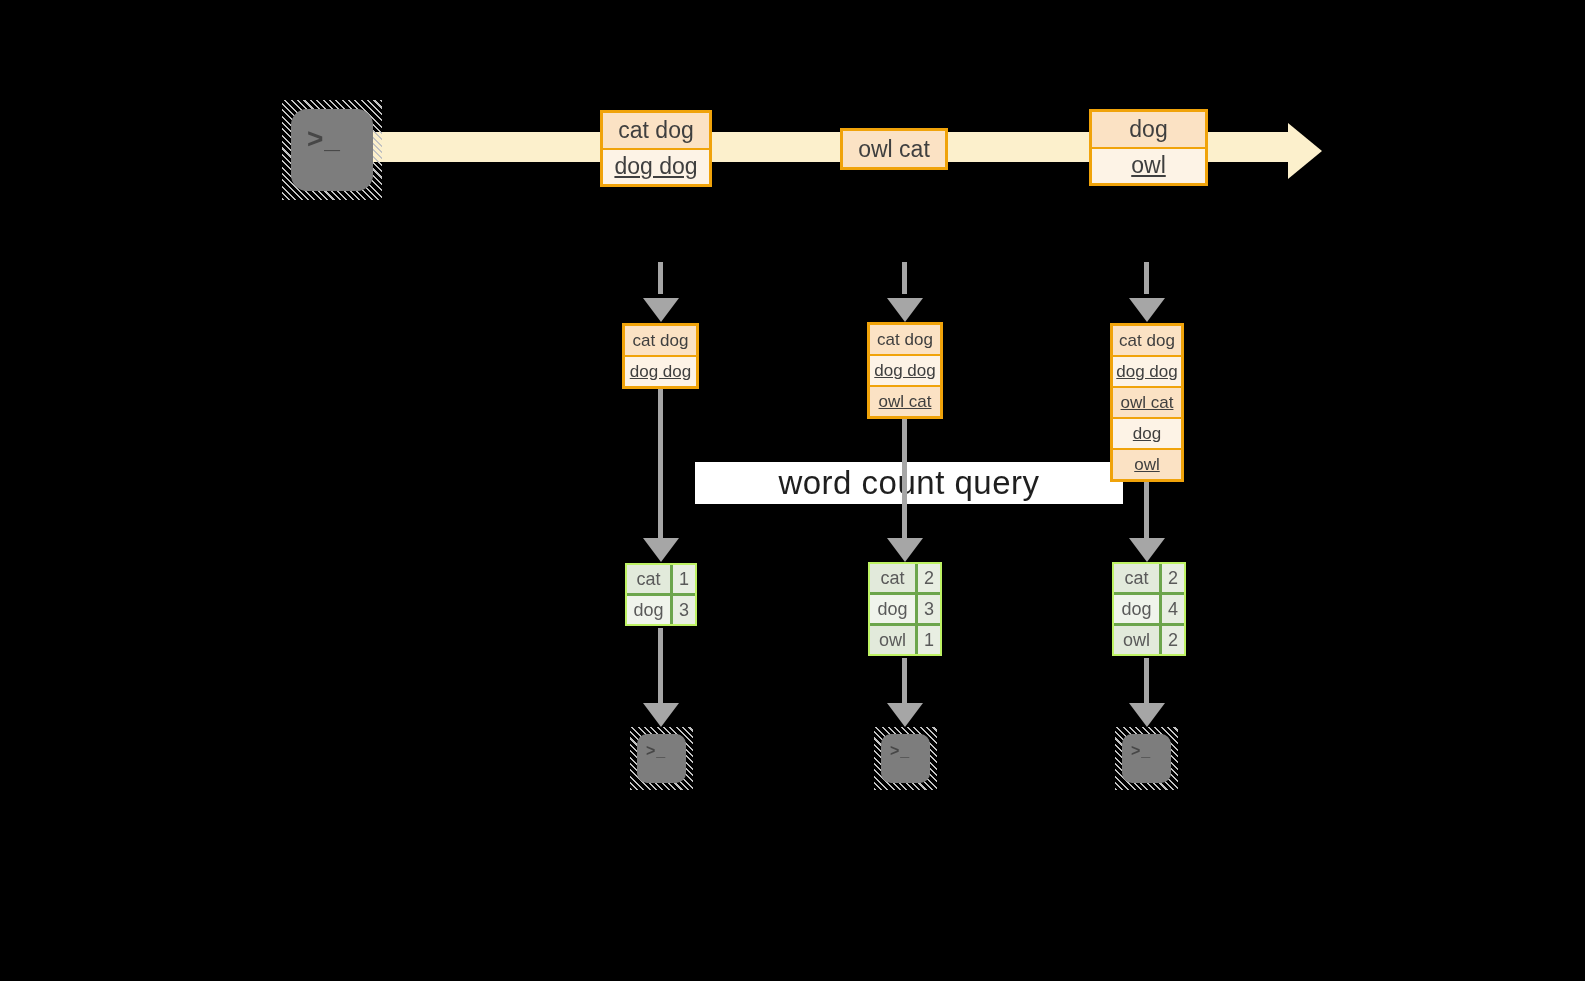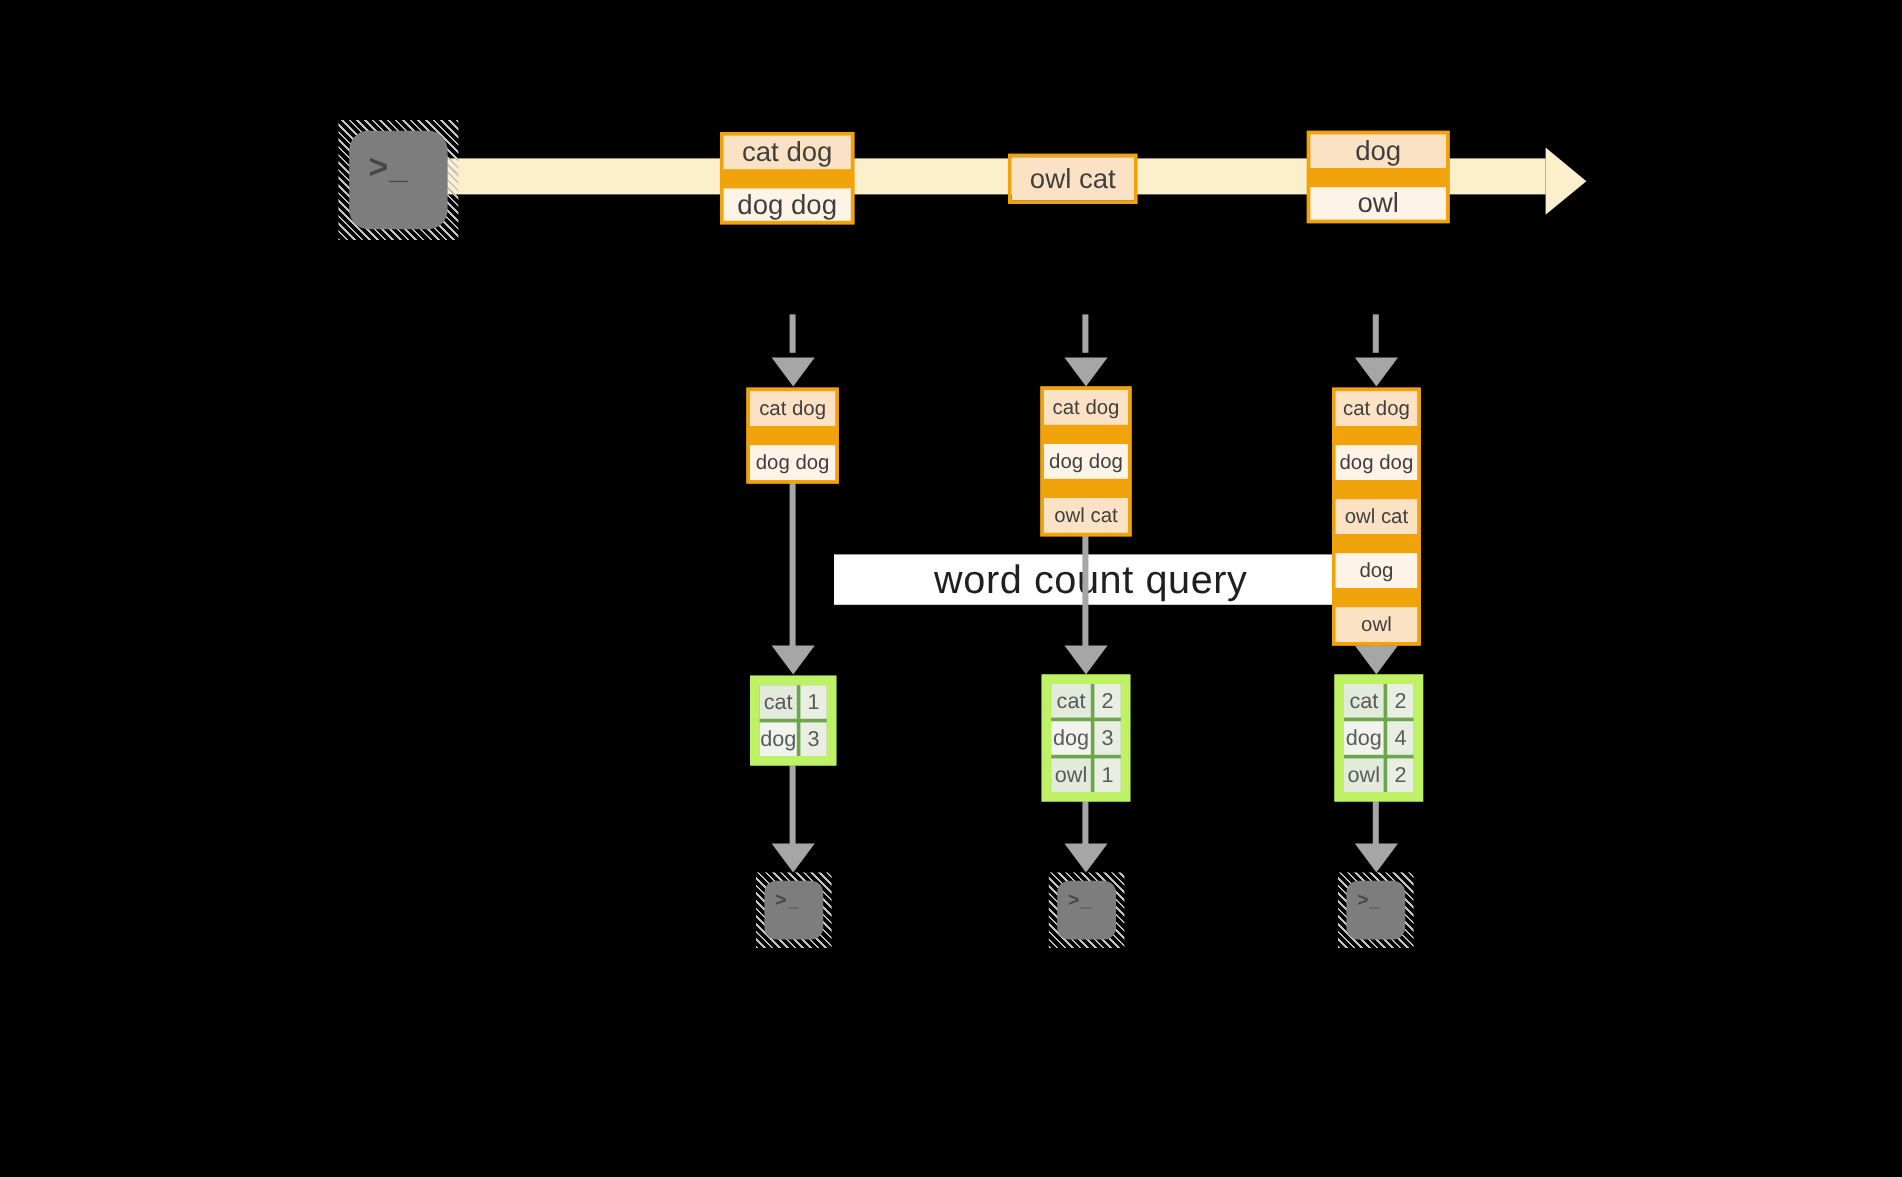--- a/index.html
+++ b/index.html
@@ -19,36 +19,36 @@
   .term-src{left:282px;top:100px;width:100px;height:100px;}
   .term-src .term-body{inset:9px;border-radius:16px;}
   .term-src .term-glyph{left:16px;top:14px;font-size:28px;}
   .term-sm{width:63px;height:63px;top:727px;}
   .term-sm .term-body{inset:7px;border-radius:10px;}
   .term-sm .term-glyph{left:9px;top:8px;font-size:16px;}
   
   .obox{position:absolute;z-index:2;border:3px solid #f0a30a;box-sizing:border-box;
     display:flex;flex-direction:column;background:#f0a30a;}
   .ocell{flex:1;display:flex;align-items:center;justify-content:center;color:#3f3f3f;}
-  .obox .ocell + .ocell{margin-top:16px;}
+  .obox .ocell + .ocell{margin-top:2px;text-decoration:underline;}
   .ocell{box-sizing:border-box;}
   .cell-peach{background:#fbe2c4;}
   .cell-cream{background:#fdf3e6;}
   .stream-box .ocell{font-size:23px;}
   .state-box .ocell{font-size:17px;min-height:29px;}
   
   .aline{position:absolute;width:5px;background:#a6a6a6;z-index:4;}
   .ahead{position:absolute;width:0;height:0;z-index:4;
     border-left:18px solid transparent;border-right:18px solid transparent;border-top:24px solid #a6a6a6;}
   
   .qbar{position:absolute;left:695px;top:462px;width:428px;height:42px;background:#fff;z-index:2;
     display:flex;align-items:center;justify-content:center;}
   .qbar span{font-size:33px;color:#1f1f1f;letter-spacing:0.5px;}
   
-  .gtable{position:absolute;z-index:5;background:#6ca54c;border:8px solid #bef264;
+  .gtable{position:absolute;z-index:5;background:#6ca54c;border:2px solid #bef264;
     display:grid;grid-template-columns:1fr 22px;gap:3px;box-sizing:border-box;}
   .gcell{display:flex;align-items:center;justify-content:center;height:28px;
     font-size:18px;color:#5a5a5a;}
   .g-word{background:#e2eadb;}
   .g-num{background:#e8eee2;}
   .g-alt{background:#f0f4ec;}
 </style>
 </head>
 <body>
 

